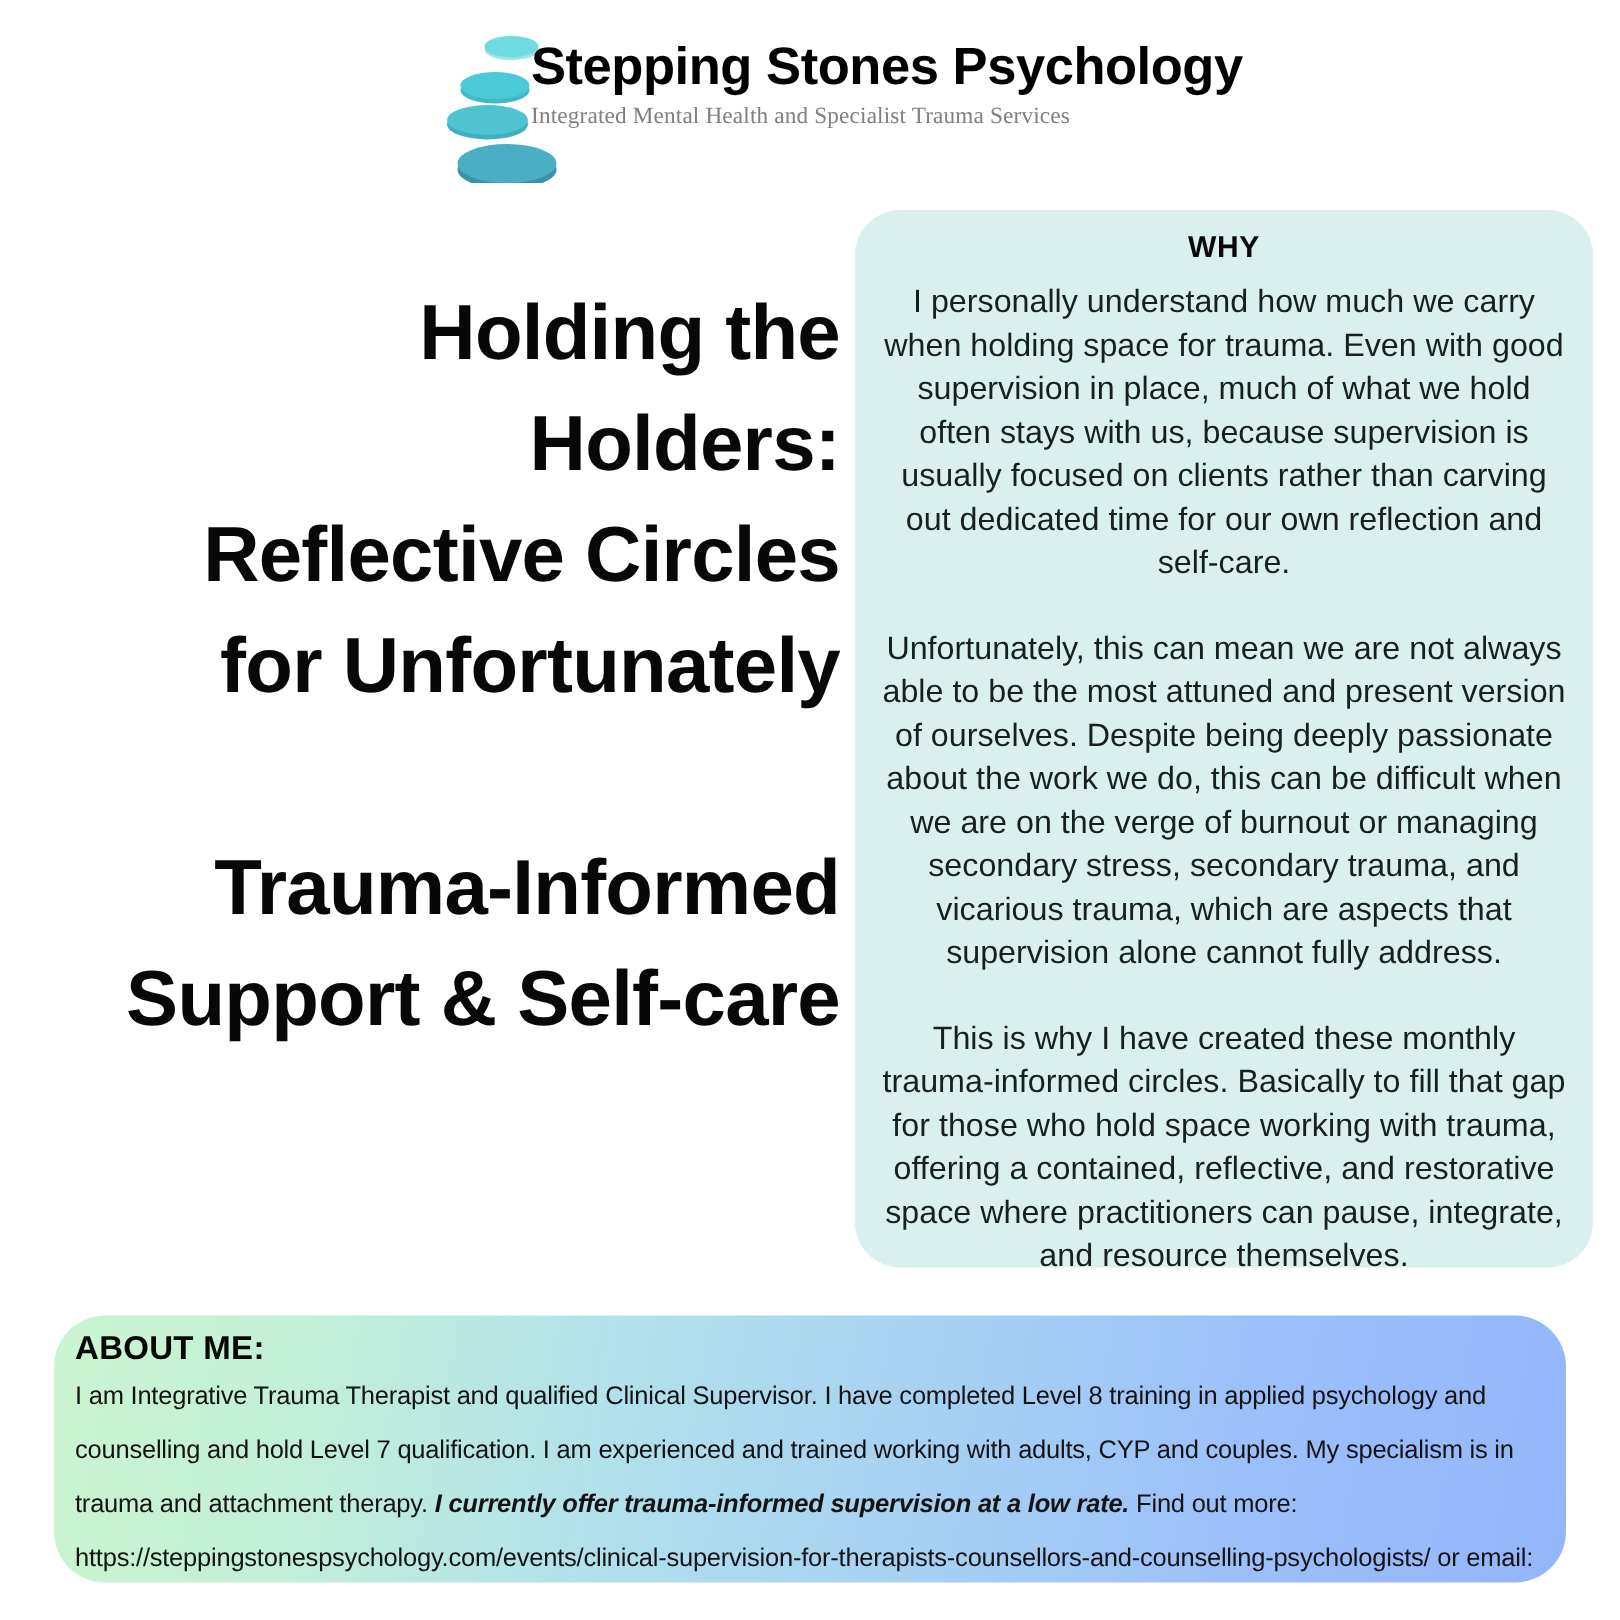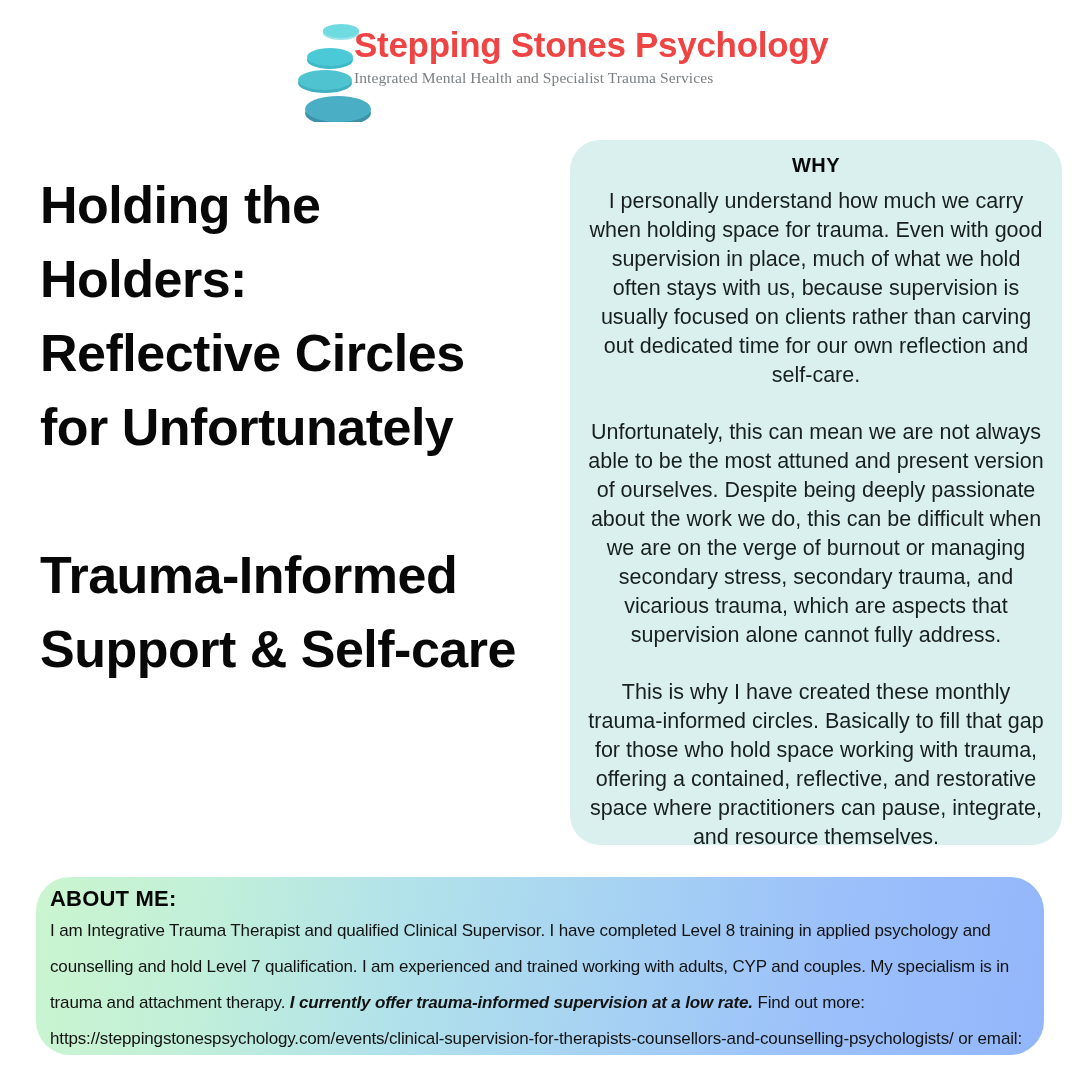--- a/index.html
+++ b/index.html
@@ -32,41 +32,41 @@
   }
   .logo-text-wrap {
     position: absolute;
     left: 58px;
     top: 0px;
     width: 440px;
   }
   .logo-title {
     font-size: 35px;
     font-weight: bold;
-    color: #ef4444;
+    color: #000000;
     letter-spacing: -0.3px;
     line-height: 46px;
     white-space: nowrap;
   }
   .logo-tagline {
     font-size: 15.5px;
     color: #7d8184;
     letter-spacing: 0.1px;
     line-height: 20px;
     white-space: nowrap;
     font-family: Liberation Serif, serif;
   }
 
   
   .headline-col {
     position: absolute;
     left: 40px;
-    top: 168px;
+    top: 185px;
     width: 520px;
-    text-align: left;
+    text-align: right;
   }
   .headline {
     font-size: 52px;
     font-weight: bold;
     color: #080808;
     line-height: 74px;
     letter-spacing: -0.5px;
   }
   .headline-gap {
     height: 74px;

